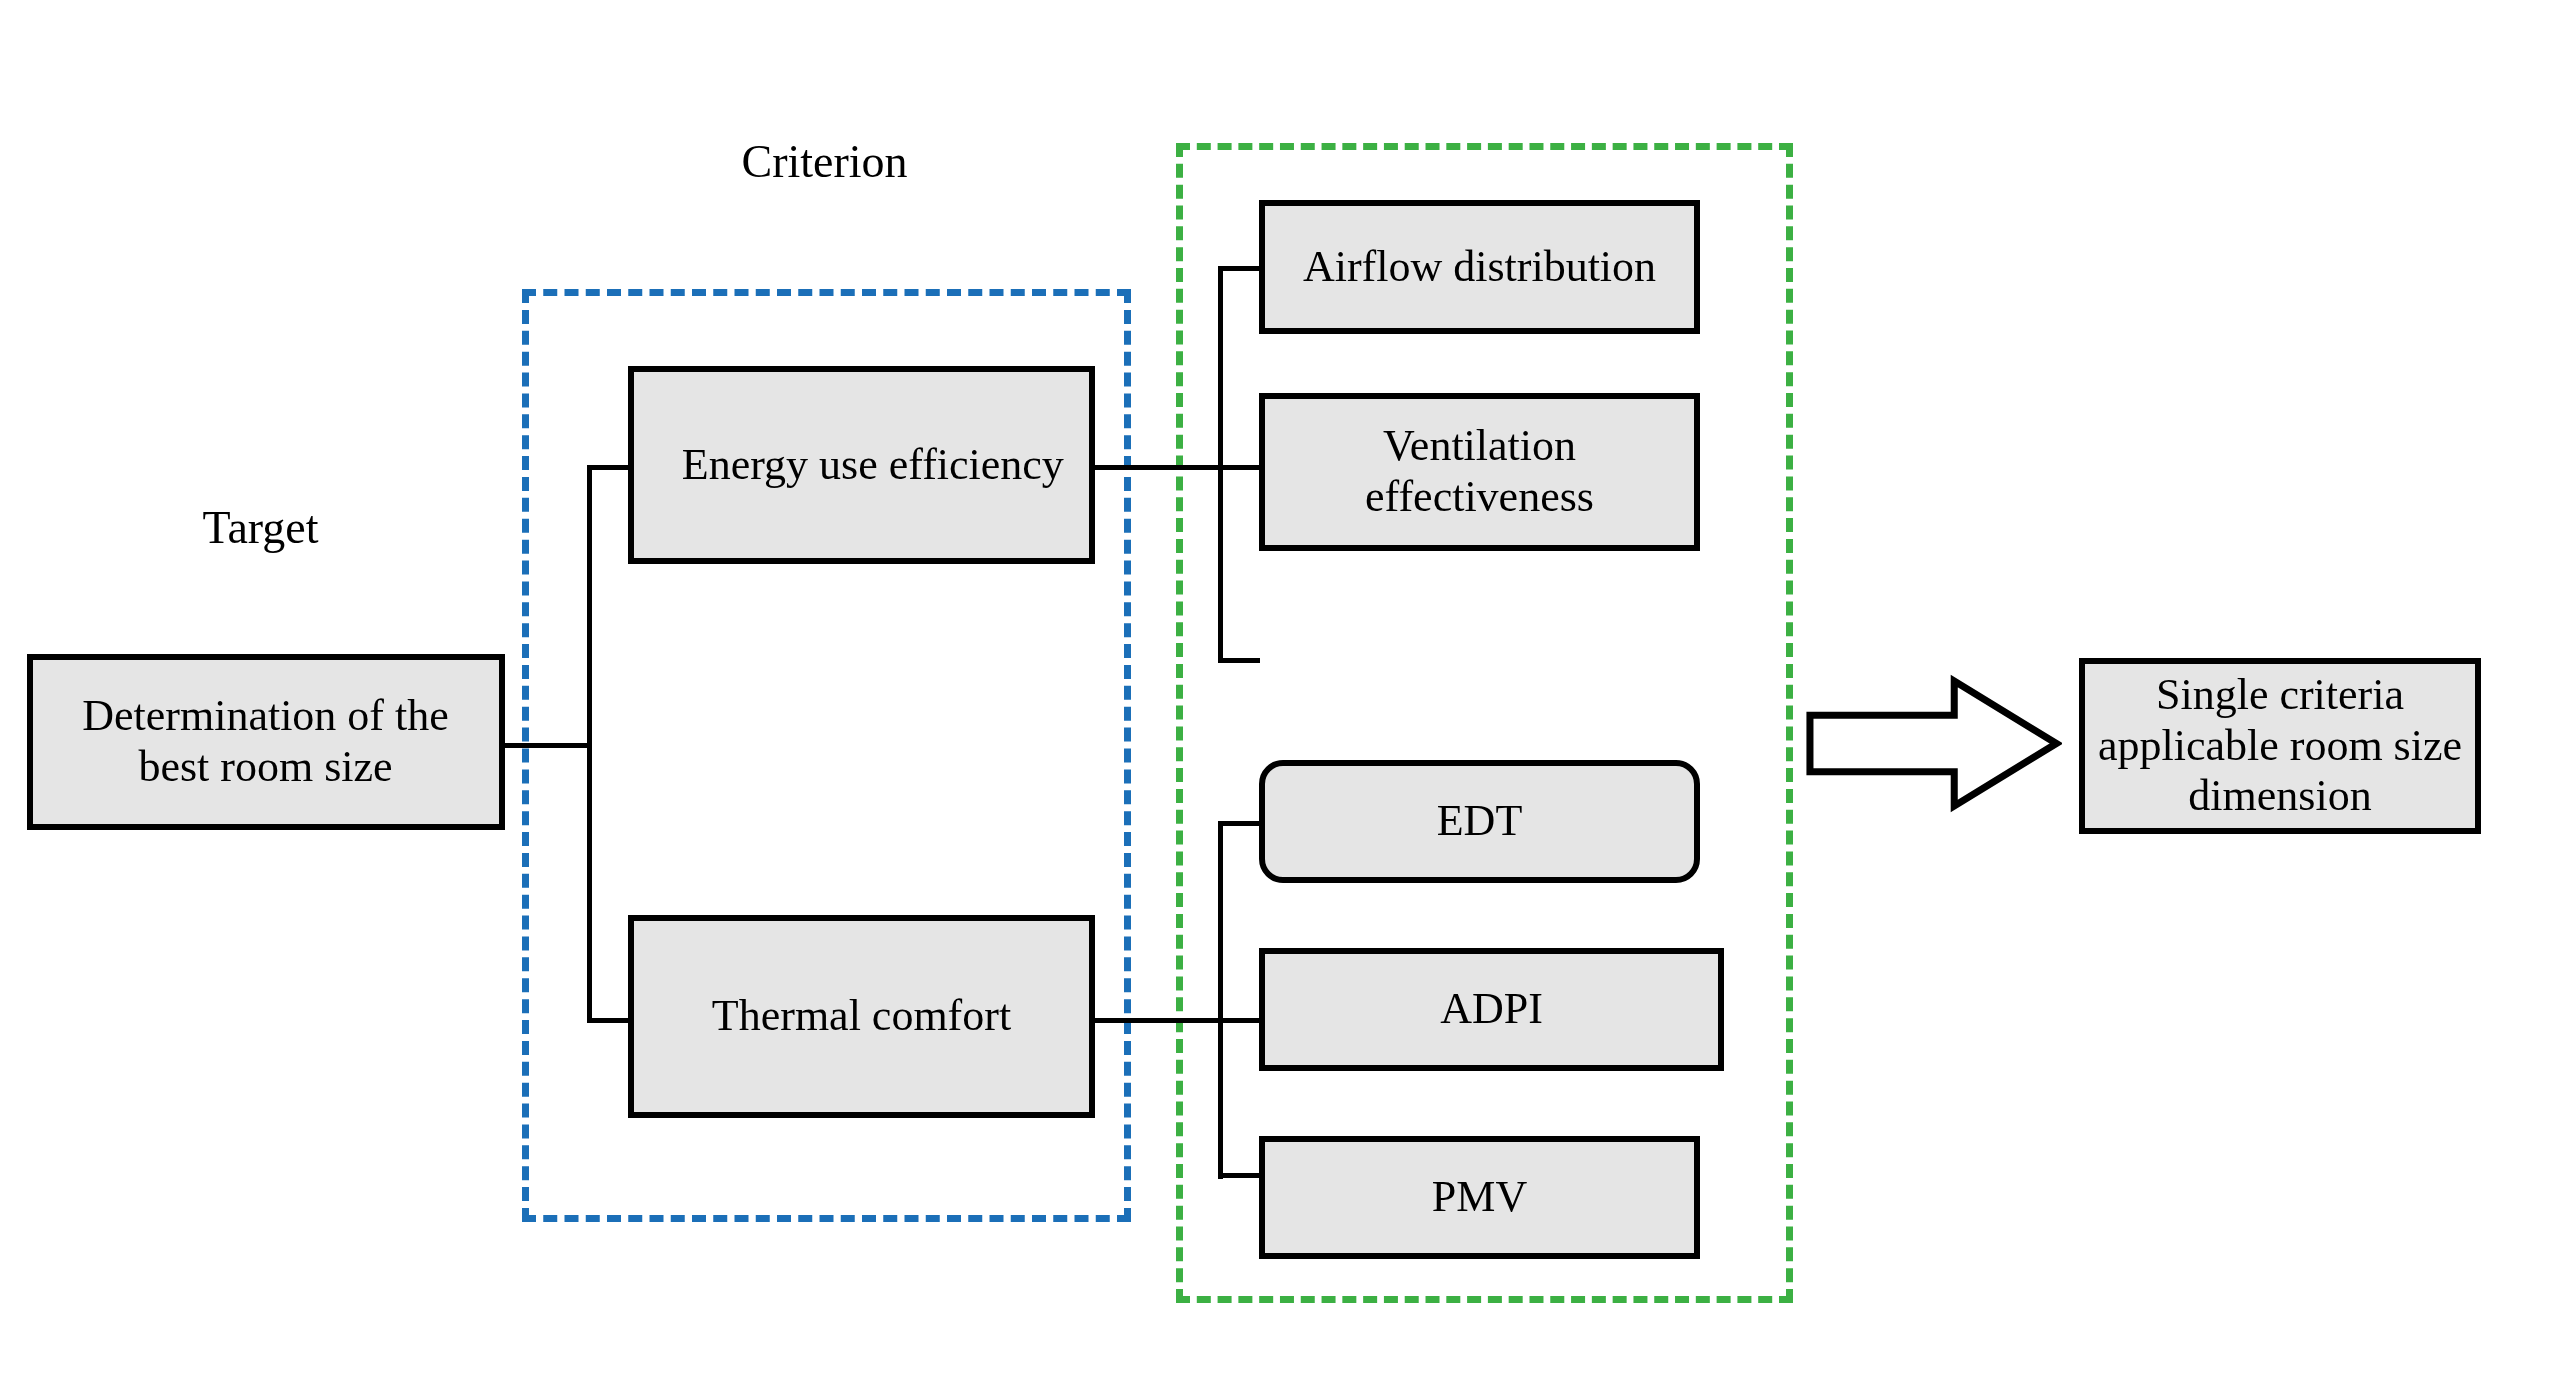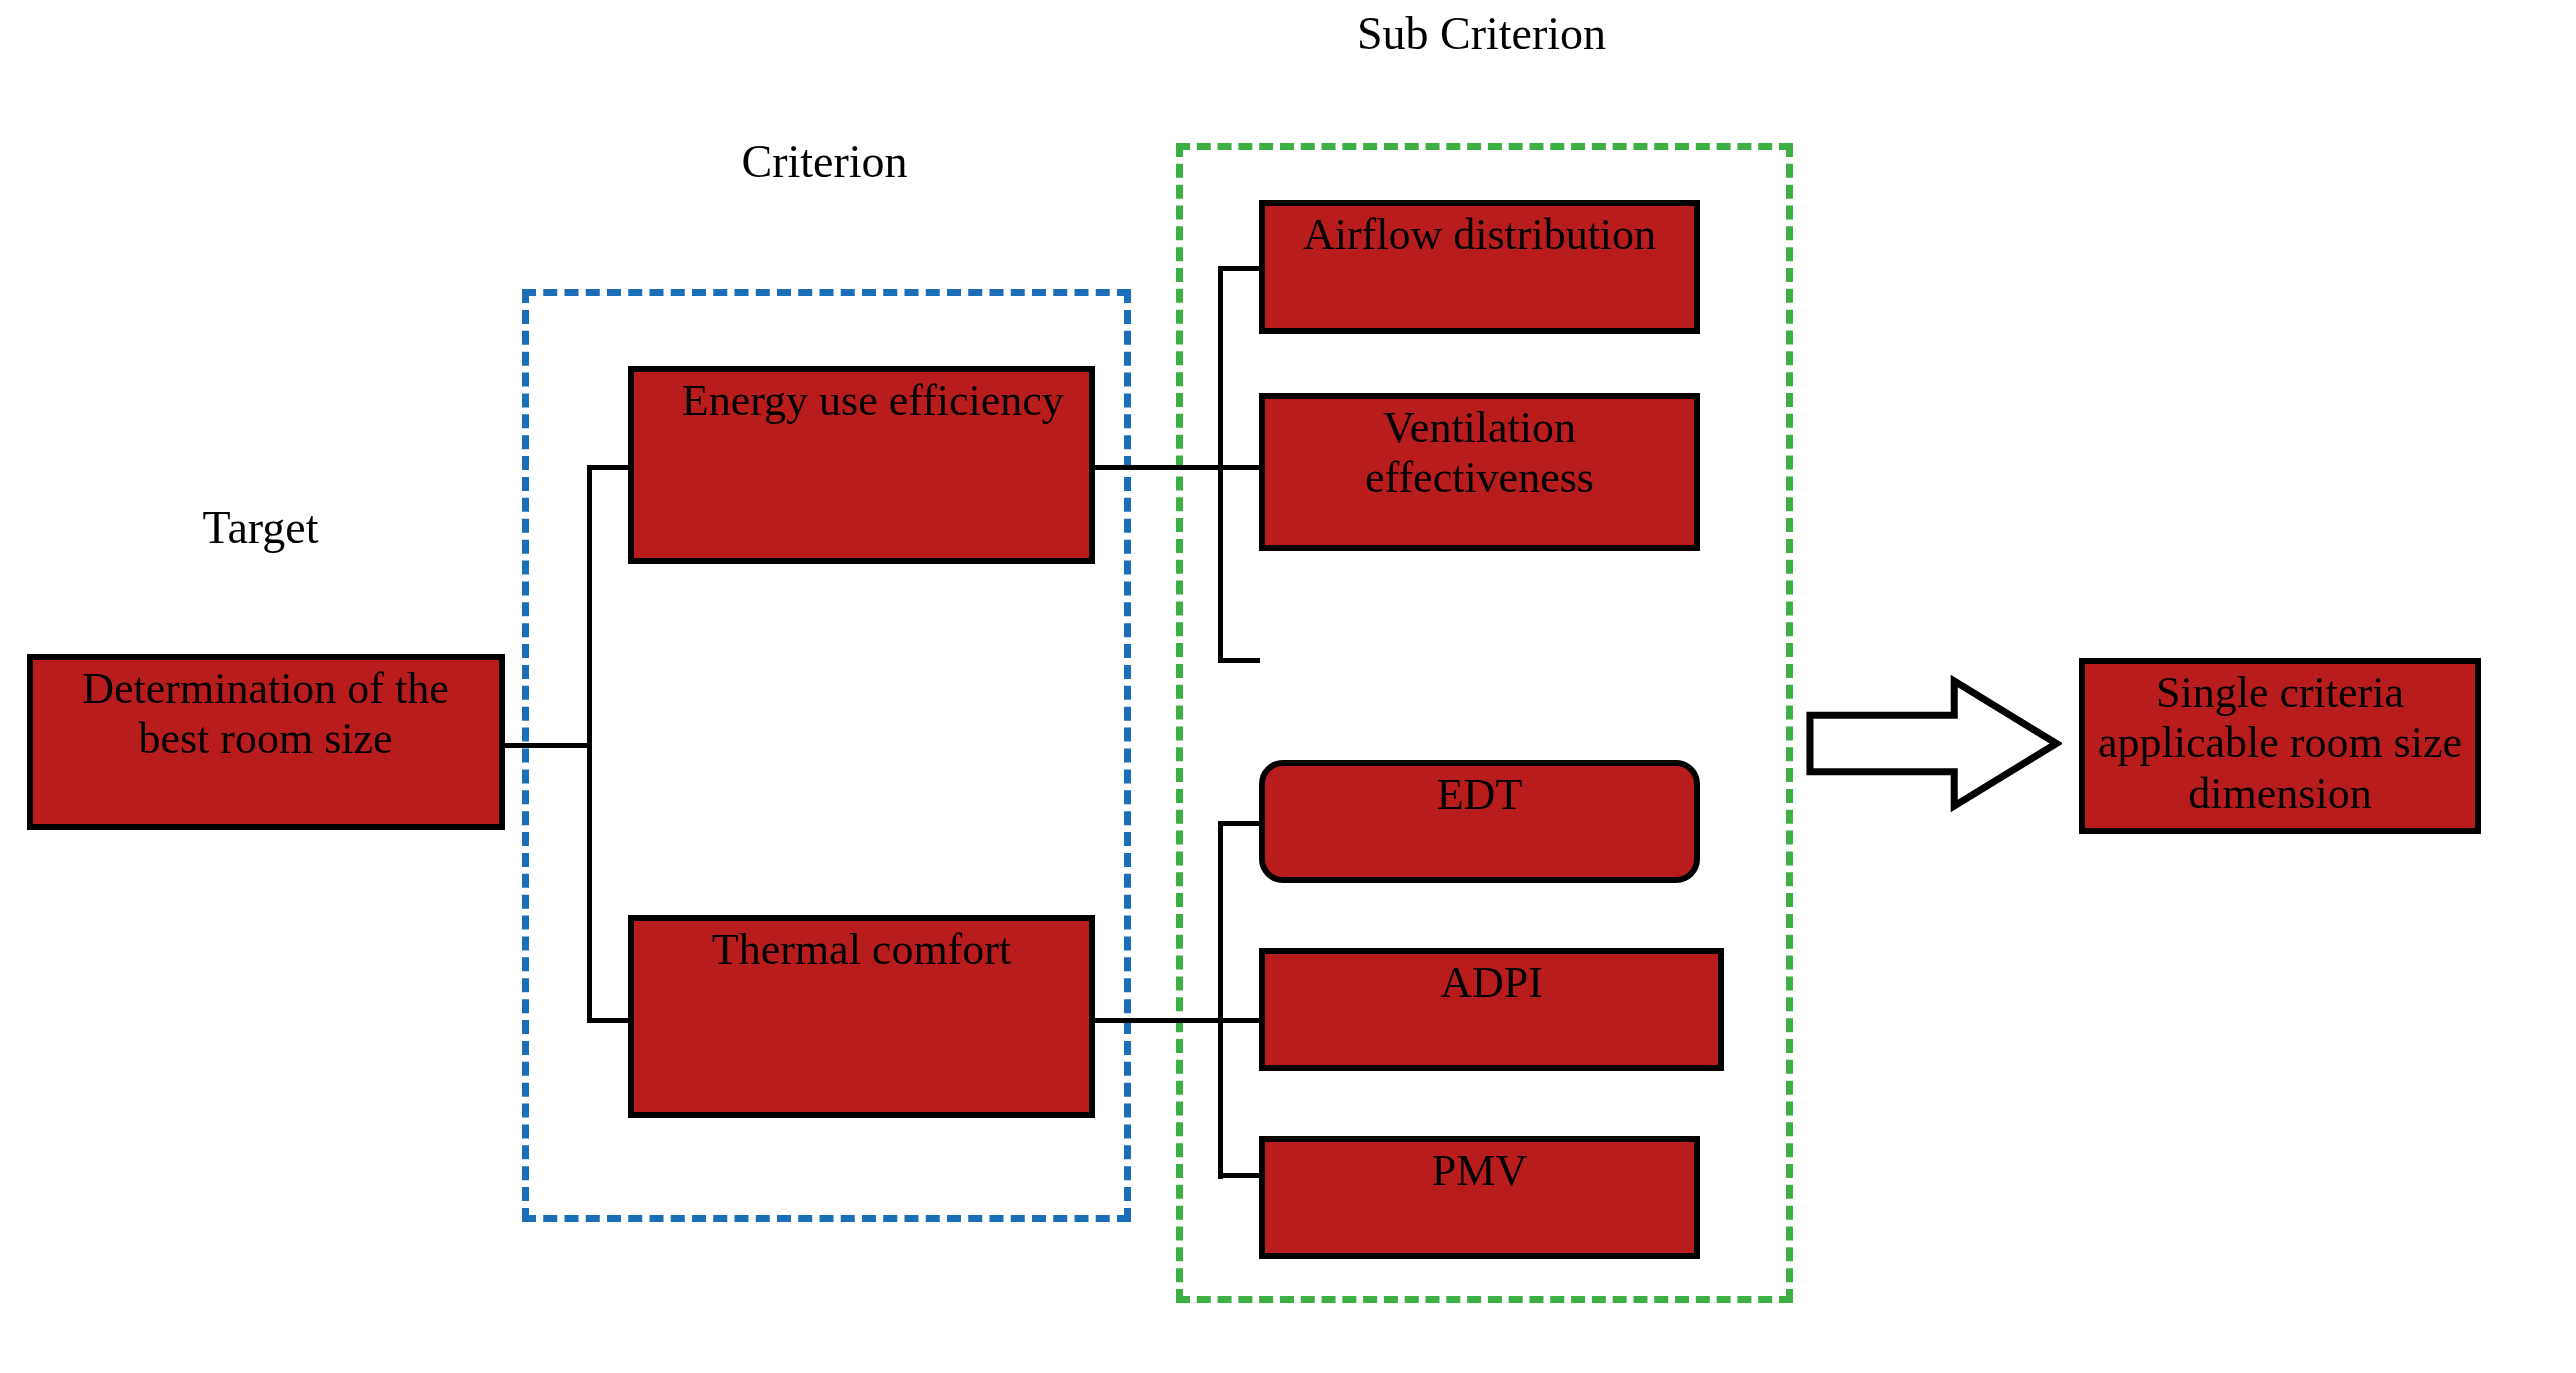--- a/index.html
+++ b/index.html
@@ -26,23 +26,23 @@
     line-height: 1.1;
     color: #000000;
     white-space: nowrap;
     text-align: center;
   }
   
   .node {
     position: absolute;
     box-sizing: border-box;
     border: 6.2px solid #000000;
-    background: #b91c1c;
+    background: #e5e5e5;
     display: flex;
-    align-items: flex-start;
+    align-items: center;
     justify-content: center;
     text-align: center;
     font-size: 44px;
     line-height: 1.15;
     padding: 3.5px 12.3px;
     z-index: 5;
   }
   .node-text {
     display: block;
     width: 100%;
@@ -81,21 +81,20 @@
 <div id="canvas">
 
   <div class="group-frame group-criterion" style="left:522px; top:289px; width:609px; height:933px;"></div>
 
   <div class="group-frame group-subcriterion" style="left:1176px; top:143px; width:617px; height:1160px;"></div>
 
   <div class="heading" style="left:115px; top:503px; width:291px;">Target</div>
 
   <div class="heading" style="left:670px; top:137px; width:309px;">Criterion</div>
 
-  <div class="heading" style="left:1270px; top:8.8px; width:423px;">Sub Criterion</div>
 
   <div class="conn conn-h" style="left:504px; top:743px; width:88px;"></div>
 
   <div class="conn conn-v" style="left:587px; top:467px; height:556px;"></div>
 
   <div class="conn conn-h" style="left:587px; top:465px; width:46px;"></div>
 
   <div class="conn conn-h" style="left:587px; top:1018px; width:46px;"></div>
 
   <div class="conn conn-h" style="left:1091px; top:465px; width:132px;"></div>

